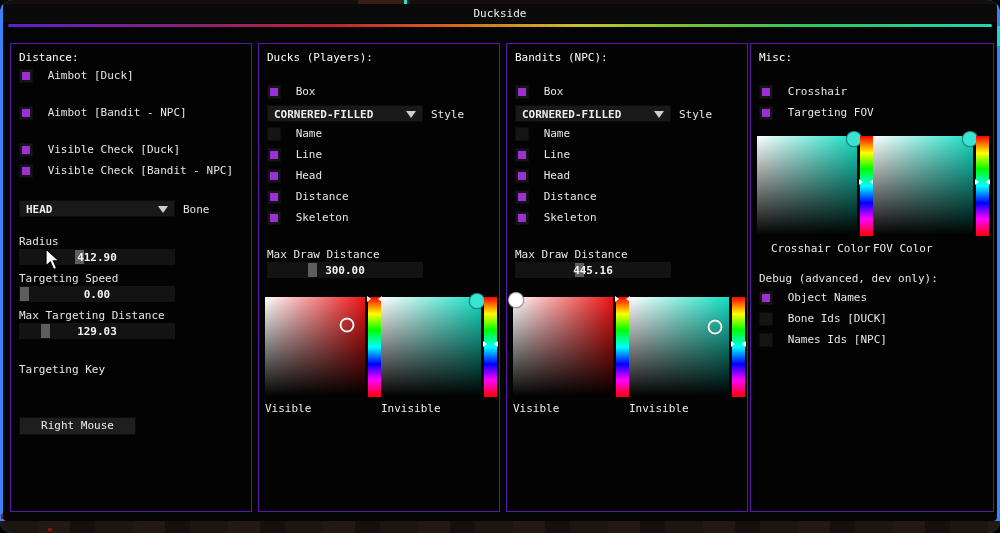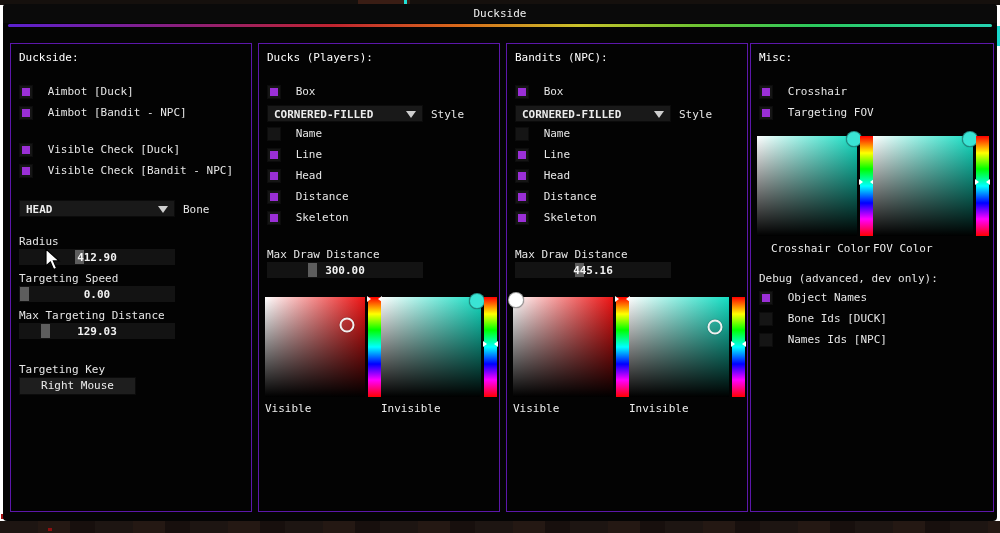--- a/index.html
+++ b/index.html
@@ -1,18 +1,18 @@
 <!DOCTYPE html>
 <html><head>
 <meta charset="utf-8">
 <style>
   html,body{margin:0;padding:0;background:#000;}
   .stage{position:relative;width:1000px;height:533px;overflow:hidden;
          font-family:"DejaVu Sans Mono","Liberation Mono",monospace;
-         font-size:11px;color:#e6e6e6;background:#ffffff;}
+         font-size:11px;color:#e6e6e6;background:#3b82f6;border-radius:12px;}
   
   .bg-top{position:absolute;left:0;top:0;width:1000px;height:5px;background:#15100d;}
   .bg-top-patch{position:absolute;left:358px;top:0;width:52px;height:5px;background:#3a1d14;}
   .bg-cyan-a{position:absolute;left:404px;top:0;width:3px;height:4px;background:#21e0d6;}
   .bg-cyan-b{position:absolute;right:0;top:26px;width:3px;height:20px;background:#1bd8ce;}
   .bg-bottom{position:absolute;left:0;top:521px;width:1000px;height:12px;
              background:repeating-linear-gradient(90deg,#1d1512 0 38px,#241813 38px 70px,#170f0d 70px 95px);}
   .bg-speck-r1{position:absolute;left:1px;top:514px;width:4px;height:5px;background:#a01212;}
   .bg-speck-r2{position:absolute;left:48px;top:528px;width:4px;height:3px;background:#8d1010;}
 
@@ -36,21 +36,21 @@
   .combo-value{position:absolute;left:6px;top:2px;color:#ececec;font-weight:bold;}
   .combo-arrow{position:absolute;right:6px;top:5px;width:0;height:0;
       border-left:5px solid transparent;border-right:5px solid transparent;border-top:7px solid #cfcfcf;}
   .side-label{position:absolute;white-space:nowrap;}
 
   .slider{position:absolute;left:8px;width:156px;height:16px;background:#131313;}
   .grab{position:absolute;top:1px;width:9px;height:14px;background:#5d5d5d;}
   .slider-value{position:absolute;left:0;top:2px;width:100%;text-align:center;color:#f2f2f2;font-weight:bold;}
 
   .btn{position:absolute;left:8px;width:117px;height:18px;background:#1e1e1e;border:1px solid #0b0b0b;
-       box-sizing:border-box;text-align:center;line-height:16px;color:#ececec;}
+       box-sizing:border-box;text-align:center;line-height:16px;color:#ececec;margin-top:40px;}
 
   .picker{position:absolute;width:122px;height:100px;}
   .sv{position:absolute;left:0;top:0;width:100px;height:100px;}
   .ring{position:absolute;width:11px;height:11px;border:2px solid #f0f0f0;border-radius:50%;
         transform:translate(-50%,-50%);box-shadow:0 0 1px rgba(0,0,0,.7);}
   .ring.filled{width:14px;height:14px;border:1px solid rgba(0,0,0,.35);}
   .huebar{position:absolute;left:103px;top:0;width:13px;height:100px;
      background:linear-gradient(to bottom,#ff0000 0%,#ffff00 17%,#00ff00 33%,#00ffff 50%,#0000ff 67%,#ff00ff 83%,#ff0000 100%);}
   .hue-marker{position:absolute;left:0;width:100%;height:0;transform:translateY(-50%);}
   .hue-marker::before{content:"";position:absolute;left:-1px;top:-3px;border-top:3px solid transparent;
@@ -73,23 +73,23 @@
   <div class="bg-speck-r1"></div>
   <div class="bg-speck-r2"></div>
 
   <div class="window">
     <div class="titlebar">
       <div class="title">Duckside</div>
     </div>
     <div class="rainbow"></div>
 
     <div class="panel p1">
-      <div class="panel-title" style="top:7px">Duckside:</div>
-
-      <div class="cb-row" style="top:41px">
+      <div class="panel-title" style="top:7px">Distance:</div>
+
+      <div class="cb-row" style="top:25px">
         <span class="cb on"></span>
         <span class="cb-label">Aimbot [Duck]</span>
       </div>
       <div class="cb-row" style="top:99px">
         <span class="cb on"></span>
         <span class="cb-label">Visible Check [Duck]</span>
       </div>
       <div class="cb-row" style="top:62px">
         <span class="cb on"></span>
         <span class="cb-label">Aimbot [Bandit - NPC]</span>

